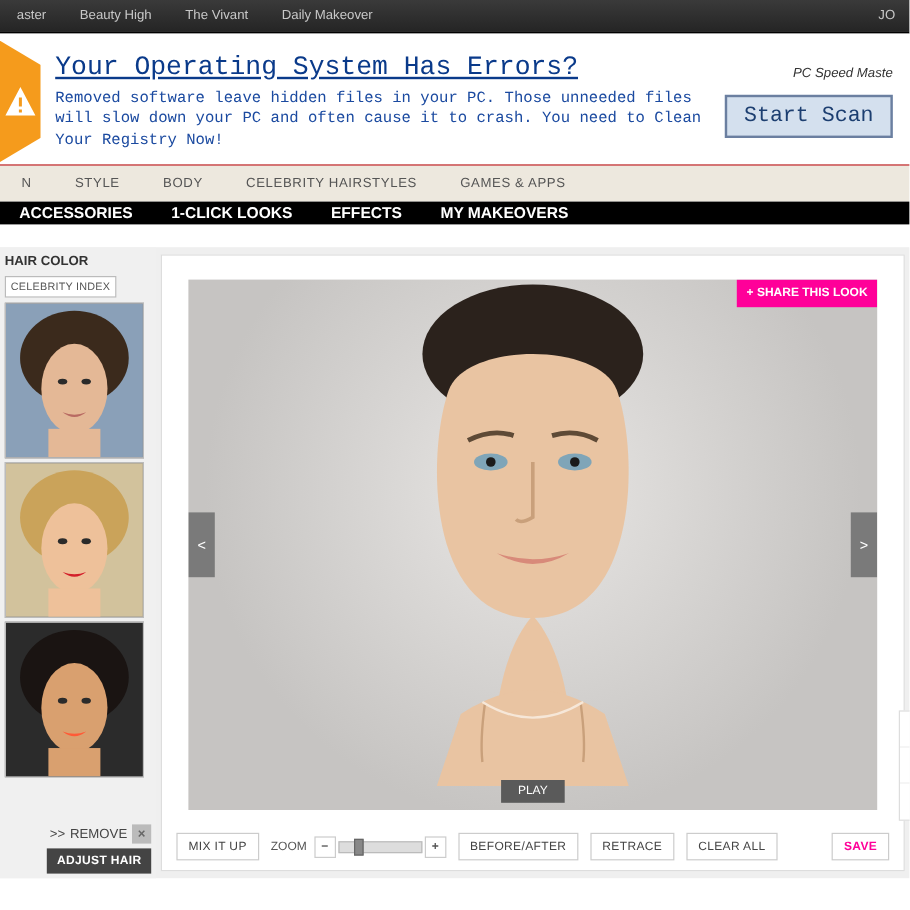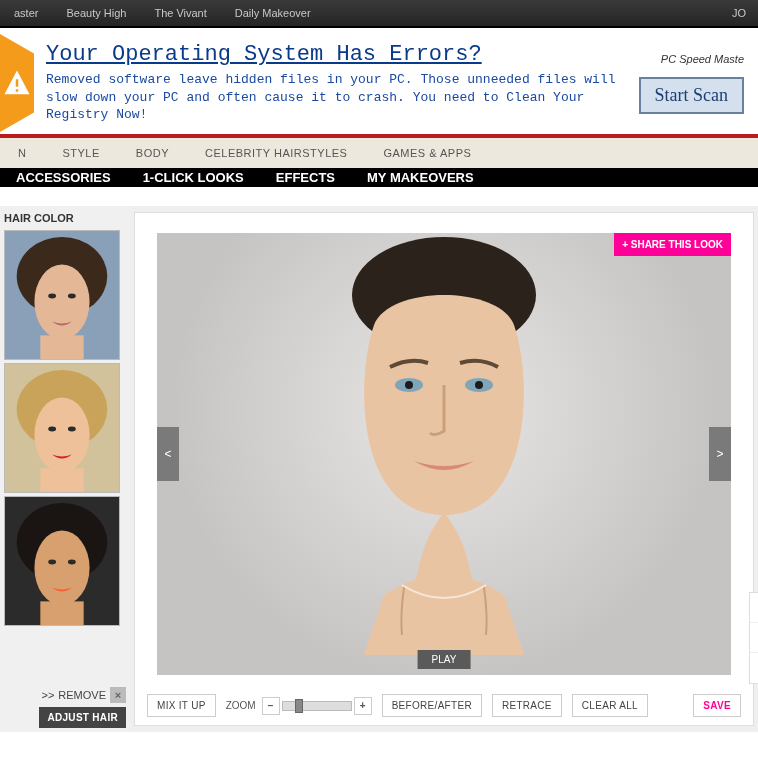--- a/index.html
+++ b/index.html
@@ -3,29 +3,29 @@
 <meta charset="utf-8">
 <style>
 * { margin: 0; padding: 0; box-sizing: border-box; }
 body { font-family: Arial, Helvetica, sans-serif; font-size: 12px; width: 758px; overflow: hidden; background: #fff; }
 
 .topbar { background: linear-gradient(#3a3a3a, #252525); height: 28px; display: flex; align-items: center; color: #c8c8c8; font-size: 11px; border-bottom: 2px solid #000; text-align: right; }
 .topbar .tnav { display: flex; gap: 0; }
 .topbar .tnav span { padding: 0 14px; cursor: pointer; }
 .topbar .right { margin-left: auto; padding-right: 12px; }
 
-.adbox { background: #fff; display: flex; align-items: center; padding: 6px 10px 2px 0; position: relative; height: 110px; border-bottom:4px solid #b91c1c;}
+.adbox { background: #fff; display: flex; align-items: center; padding: 6px 10px 2px 0; position: relative; height: 110px; border-bottom:1px solid #b91c1c;}
 .ad-warn { width: 34px; align-self: stretch; background: #f59b1c; display:flex; align-items:center; justify-content:center; color:#fff; font-size:26px; font-weight:bold; clip-path: polygon(0 0, 100% 20%, 100% 80%, 0 100%);}
 .ad-warn svg { width:30px; height:30px;}
 .ad-text { flex:1; padding: 0 12px; font-family: "Courier New", monospace; color:#1b4aa0; }
 .ad-text .hl { font-size: 22px; text-decoration: underline; color:#0a3a8a; margin-bottom:4px;}
 .ad-text .bd { font-size: 13px; line-height:1.35;}
 .ad-right { display:flex; flex-direction:column; align-items:flex-end; gap:12px; padding-right:4px;}
 .ad-right .prod { font-style: italic; font-size: 11px; color:#333;}
-.ad-right button { background:#d4e0ee; border:2px solid #6b7fa0; color:#1c3e70; font-family:Liberation Serif, serif; font-size:18px; padding:6px 14px; cursor:pointer;}
+.ad-right button { background:#d4e0ee; border:2px solid #6b7fa0; color:#1c3e70; font-family:Liberation Mono, monospace; font-size:18px; padding:6px 14px; cursor:pointer;}
 
 .nav2 { background: #ede8de; height: 30px; display:flex; align-items:center; font-size:11px; color:#555; letter-spacing:.5px; }
 .nav2 span { padding: 0 18px; cursor:pointer; }
 
 .nav3 { background:#000; height:19px; display:flex; align-items:center; color:#fff; font-size:13px; font-weight:bold; }
 .nav3 span { padding: 0 16px; cursor:pointer; }
 
 .main { display:flex; height: 526px; background:#efefef;margin-top:19px;}
 .sidebar { width:130px; background:#f0f0f0; display:flex; flex-direction:column;}
 .sb-head { font-size:11px; font-weight:bold; color:#333; padding:6px 4px;}
@@ -104,20 +104,23 @@
 <div class="nav3">
   <span>ACCESSORIES</span>
   <span>1-CLICK LOOKS</span>
   <span>EFFECTS</span>
   <span>MY MAKEOVERS</span>
 </div>
 
 <div class="main">
   <div class="sidebar">
     <div class="sb-head">HAIR COLOR</div>
+    <div class="sb-tab">
+        <button>CELEBRITY INDEX</button>
+      </div>
     <div class="thumbs" id="thumbs">
         <div class="thumb"><svg class="tsvg" viewBox="0 0 116 130" preserveAspectRatio="xMidYMid slice">
     <rect width="116" height="130" fill="#8aa0b8"></rect>
     <ellipse cx="58" cy="46" rx="46" ry="40" fill="#3b2a1c"></ellipse>
     <ellipse cx="58" cy="72" rx="28" ry="38" fill="#e4b896"></ellipse>
     <ellipse cx="48" cy="66" rx="4" ry="2.5" fill="#2b2b2b"></ellipse>
             <ellipse cx="68" cy="66" rx="4" ry="2.5" fill="#2b2b2b"></ellipse>
     <path d="M48 92 q10 8 20 0 q-10 4 -20 0Z" fill="#b86a62"></path>
     <rect x="36" y="106" width="44" height="24" fill="#e4b896"></rect>
   </svg></div>

